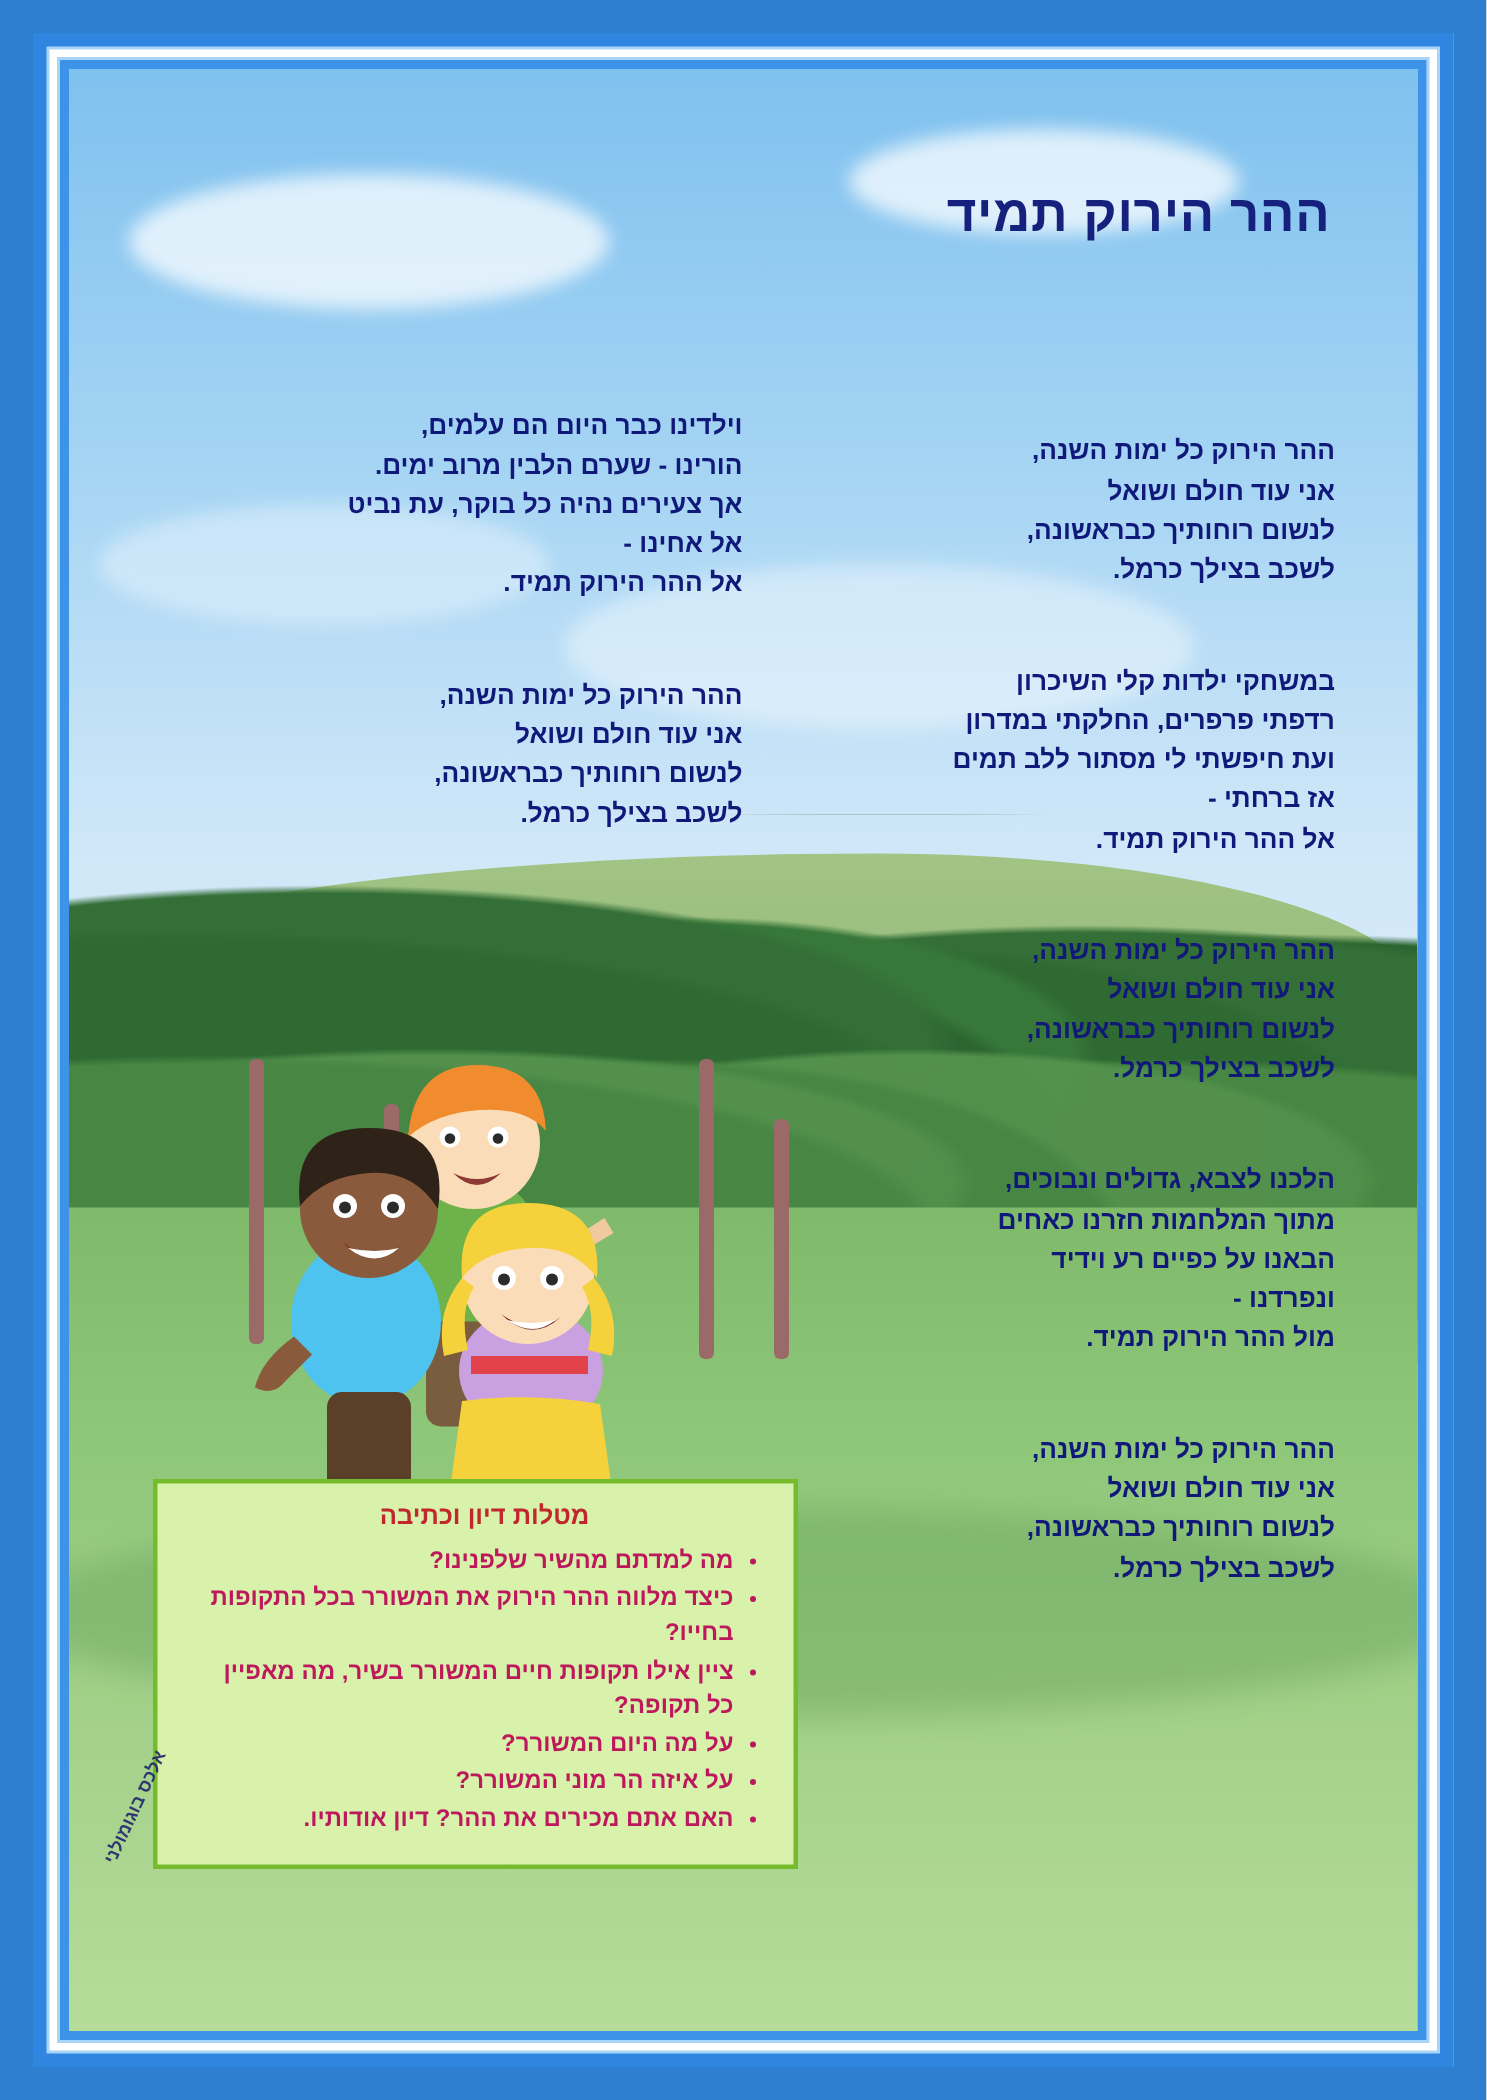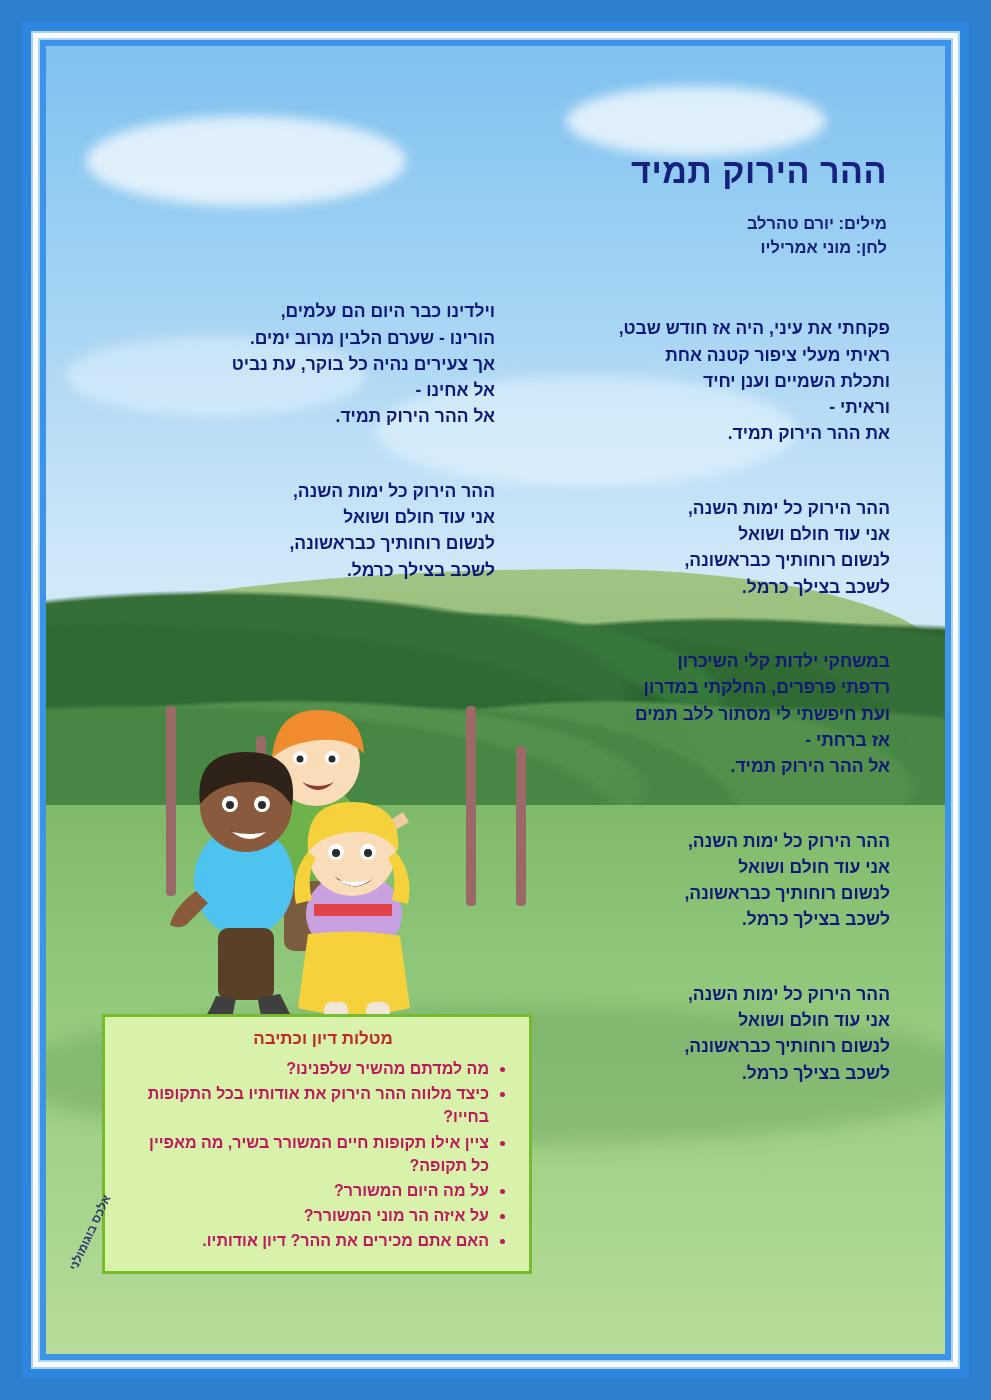--- a/index.html
+++ b/index.html
@@ -126,21 +126,20 @@
     top: 620px;
     width: 330px;
     height: 380px;
   }
 
   
   .content {
     position: absolute;
     inset: 0;
     padding: 0;
-    margin-top: 28px;
   }
   .title {
     position: absolute;
     right: 58px;
     top: 78px;
     font-size: 34px;
     font-weight: bold;
     color: #16207d;
     letter-spacing: .5px;
   }
@@ -297,44 +296,40 @@
           <path d="M168 210 q20 20 40 2 q-18 14 -40 -2z" fill="#7b2e2a"></path>
           <path d="M172 214 q18 12 32 0 q-16 4 -32 0z" fill="#fff"></path>
         </g>
       </svg>
     </div>
 
     <div class="content">
 
       <div class="title">ההר הירוק תמיד</div>
 
-      <div class="credits">
-        <div>מילים: יורם טהרלב</div>
-        <div>לחן: מוני אמריליו</div>
-      </div>
 
       <div class="col col-right">
-        <div class="stanza">פקחתי את עיני, היה אז חודש שבט,
-ראיתי מעלי ציפור קטנה אחת
-ותכלת השמיים וענן יחיד
-וראיתי -
-את ההר הירוק תמיד.</div>
         <div class="stanza">ההר הירוק כל ימות השנה,
 אני עוד חולם ושואל
 לנשום רוחותיך כבראשונה,
 לשכב בצילך כרמל.</div>
         <div class="stanza">במשחקי ילדות קלי השיכרון
 רדפתי פרפרים, החלקתי במדרון
 ועת חיפשתי לי מסתור ללב תמים
 אז ברחתי -
 אל ההר הירוק תמיד.</div>
         <div class="stanza">ההר הירוק כל ימות השנה,
 אני עוד חולם ושואל
 לנשום רוחותיך כבראשונה,
 לשכב בצילך כרמל.</div>
+        <div class="stanza">הלכנו לצבא, גדולים ונבוכים,
+מתוך המלחמות חזרנו כאחים
+הבאנו על כפיים רע וידיד
+ונפרדנו -
+מול ההר הירוק תמיד.</div>
         <div class="stanza">ההר הירוק כל ימות השנה,
 אני עוד חולם ושואל
 לנשום רוחותיך כבראשונה,
 לשכב בצילך כרמל.</div>
       </div>
 
       <div class="col col-left">
         <div class="stanza">וילדינו כבר היום הם עלמים,
 הורינו - שערם הלבין מרוב ימים.
 אך צעירים נהיה כל בוקר, עת נביט
@@ -343,21 +338,21 @@
         <div class="stanza">ההר הירוק כל ימות השנה,
 אני עוד חולם ושואל
 לנשום רוחותיך כבראשונה,
 לשכב בצילך כרמל.</div>
       </div>
 
       <div class="activity">
         <div class="activity-title">מטלות דיון וכתיבה</div>
         <ul>
           <li>מה למדתם מהשיר שלפנינו?</li>
-          <li>כיצד מלווה ההר הירוק את אודותיו בכל התקופות בחייו?</li>
+          <li>כיצד מלווה ההר הירוק את המשורר בכל התקופות בחייו?</li>
           <li>ציין אילו תקופות חיים המשורר בשיר, מה מאפיין כל תקופה?</li>
           <li>על מה היום המשורר?</li>
           <li>על איזה הר מוני המשורר?</li>
           <li>האם אתם מכירים את ההר? דיון אודותיו.</li>
         </ul>
       </div>
 
       <div class="signature">אלכס בוגומולני</div>
 
     </div>

